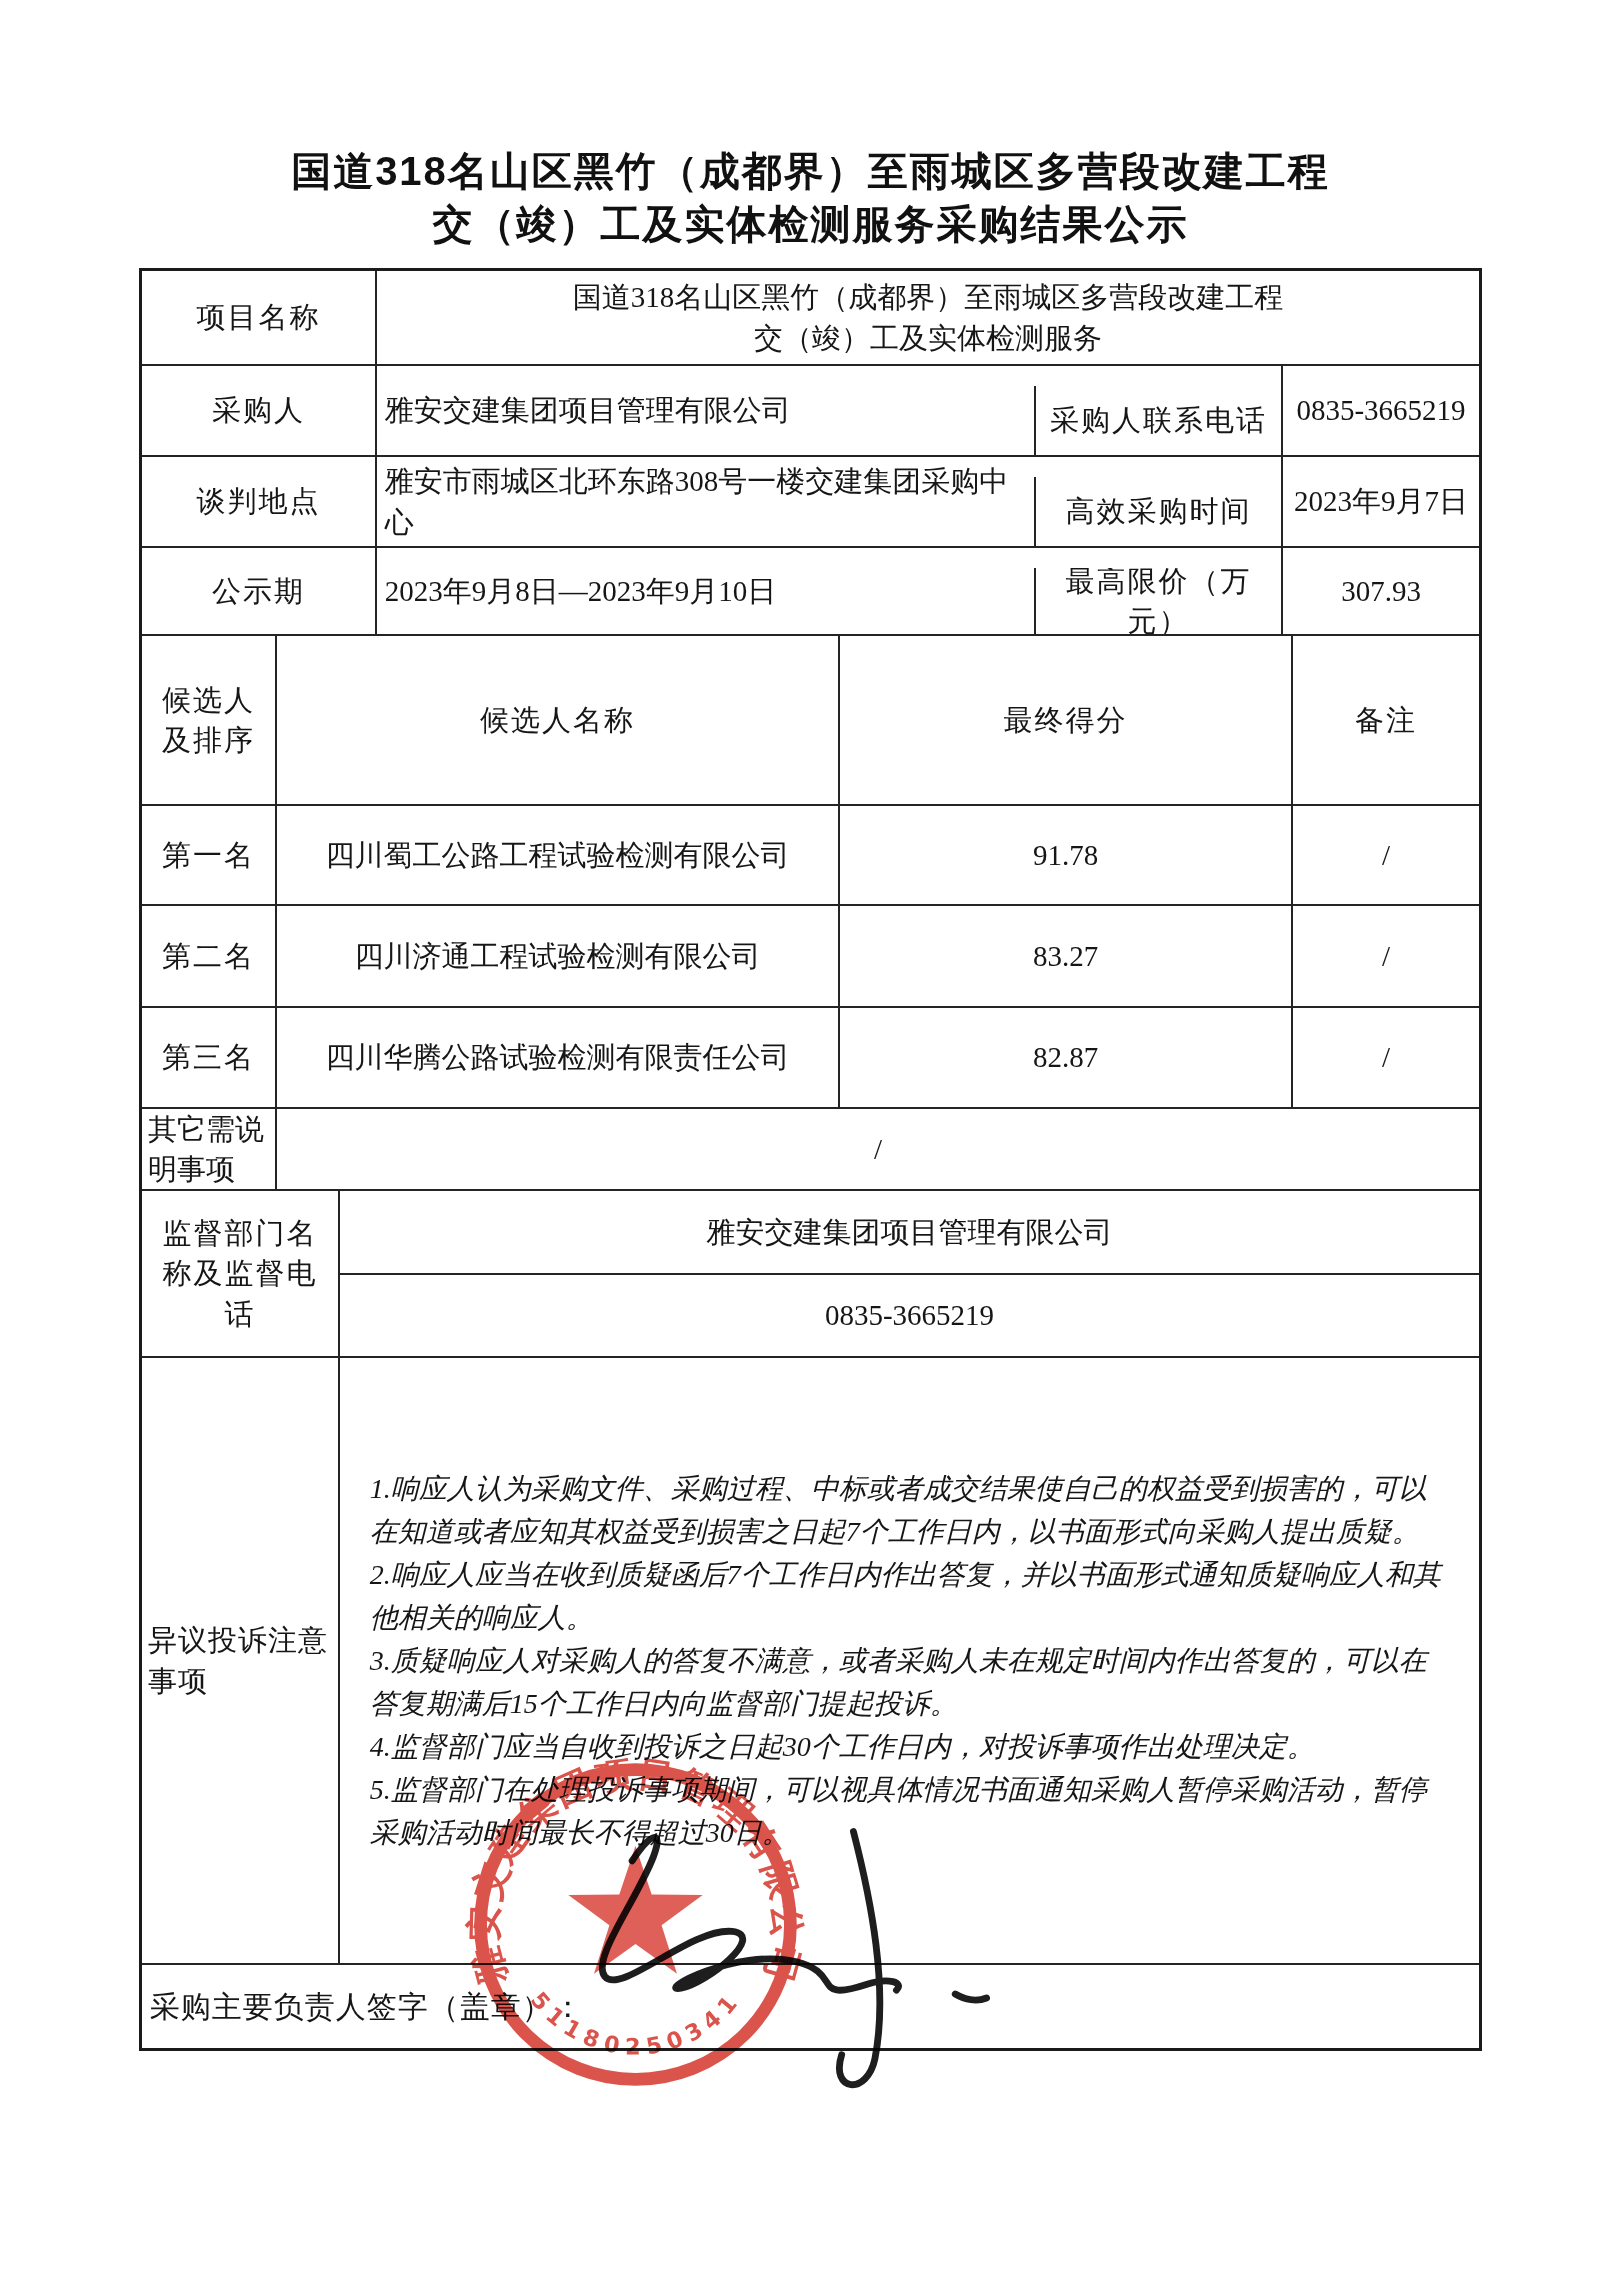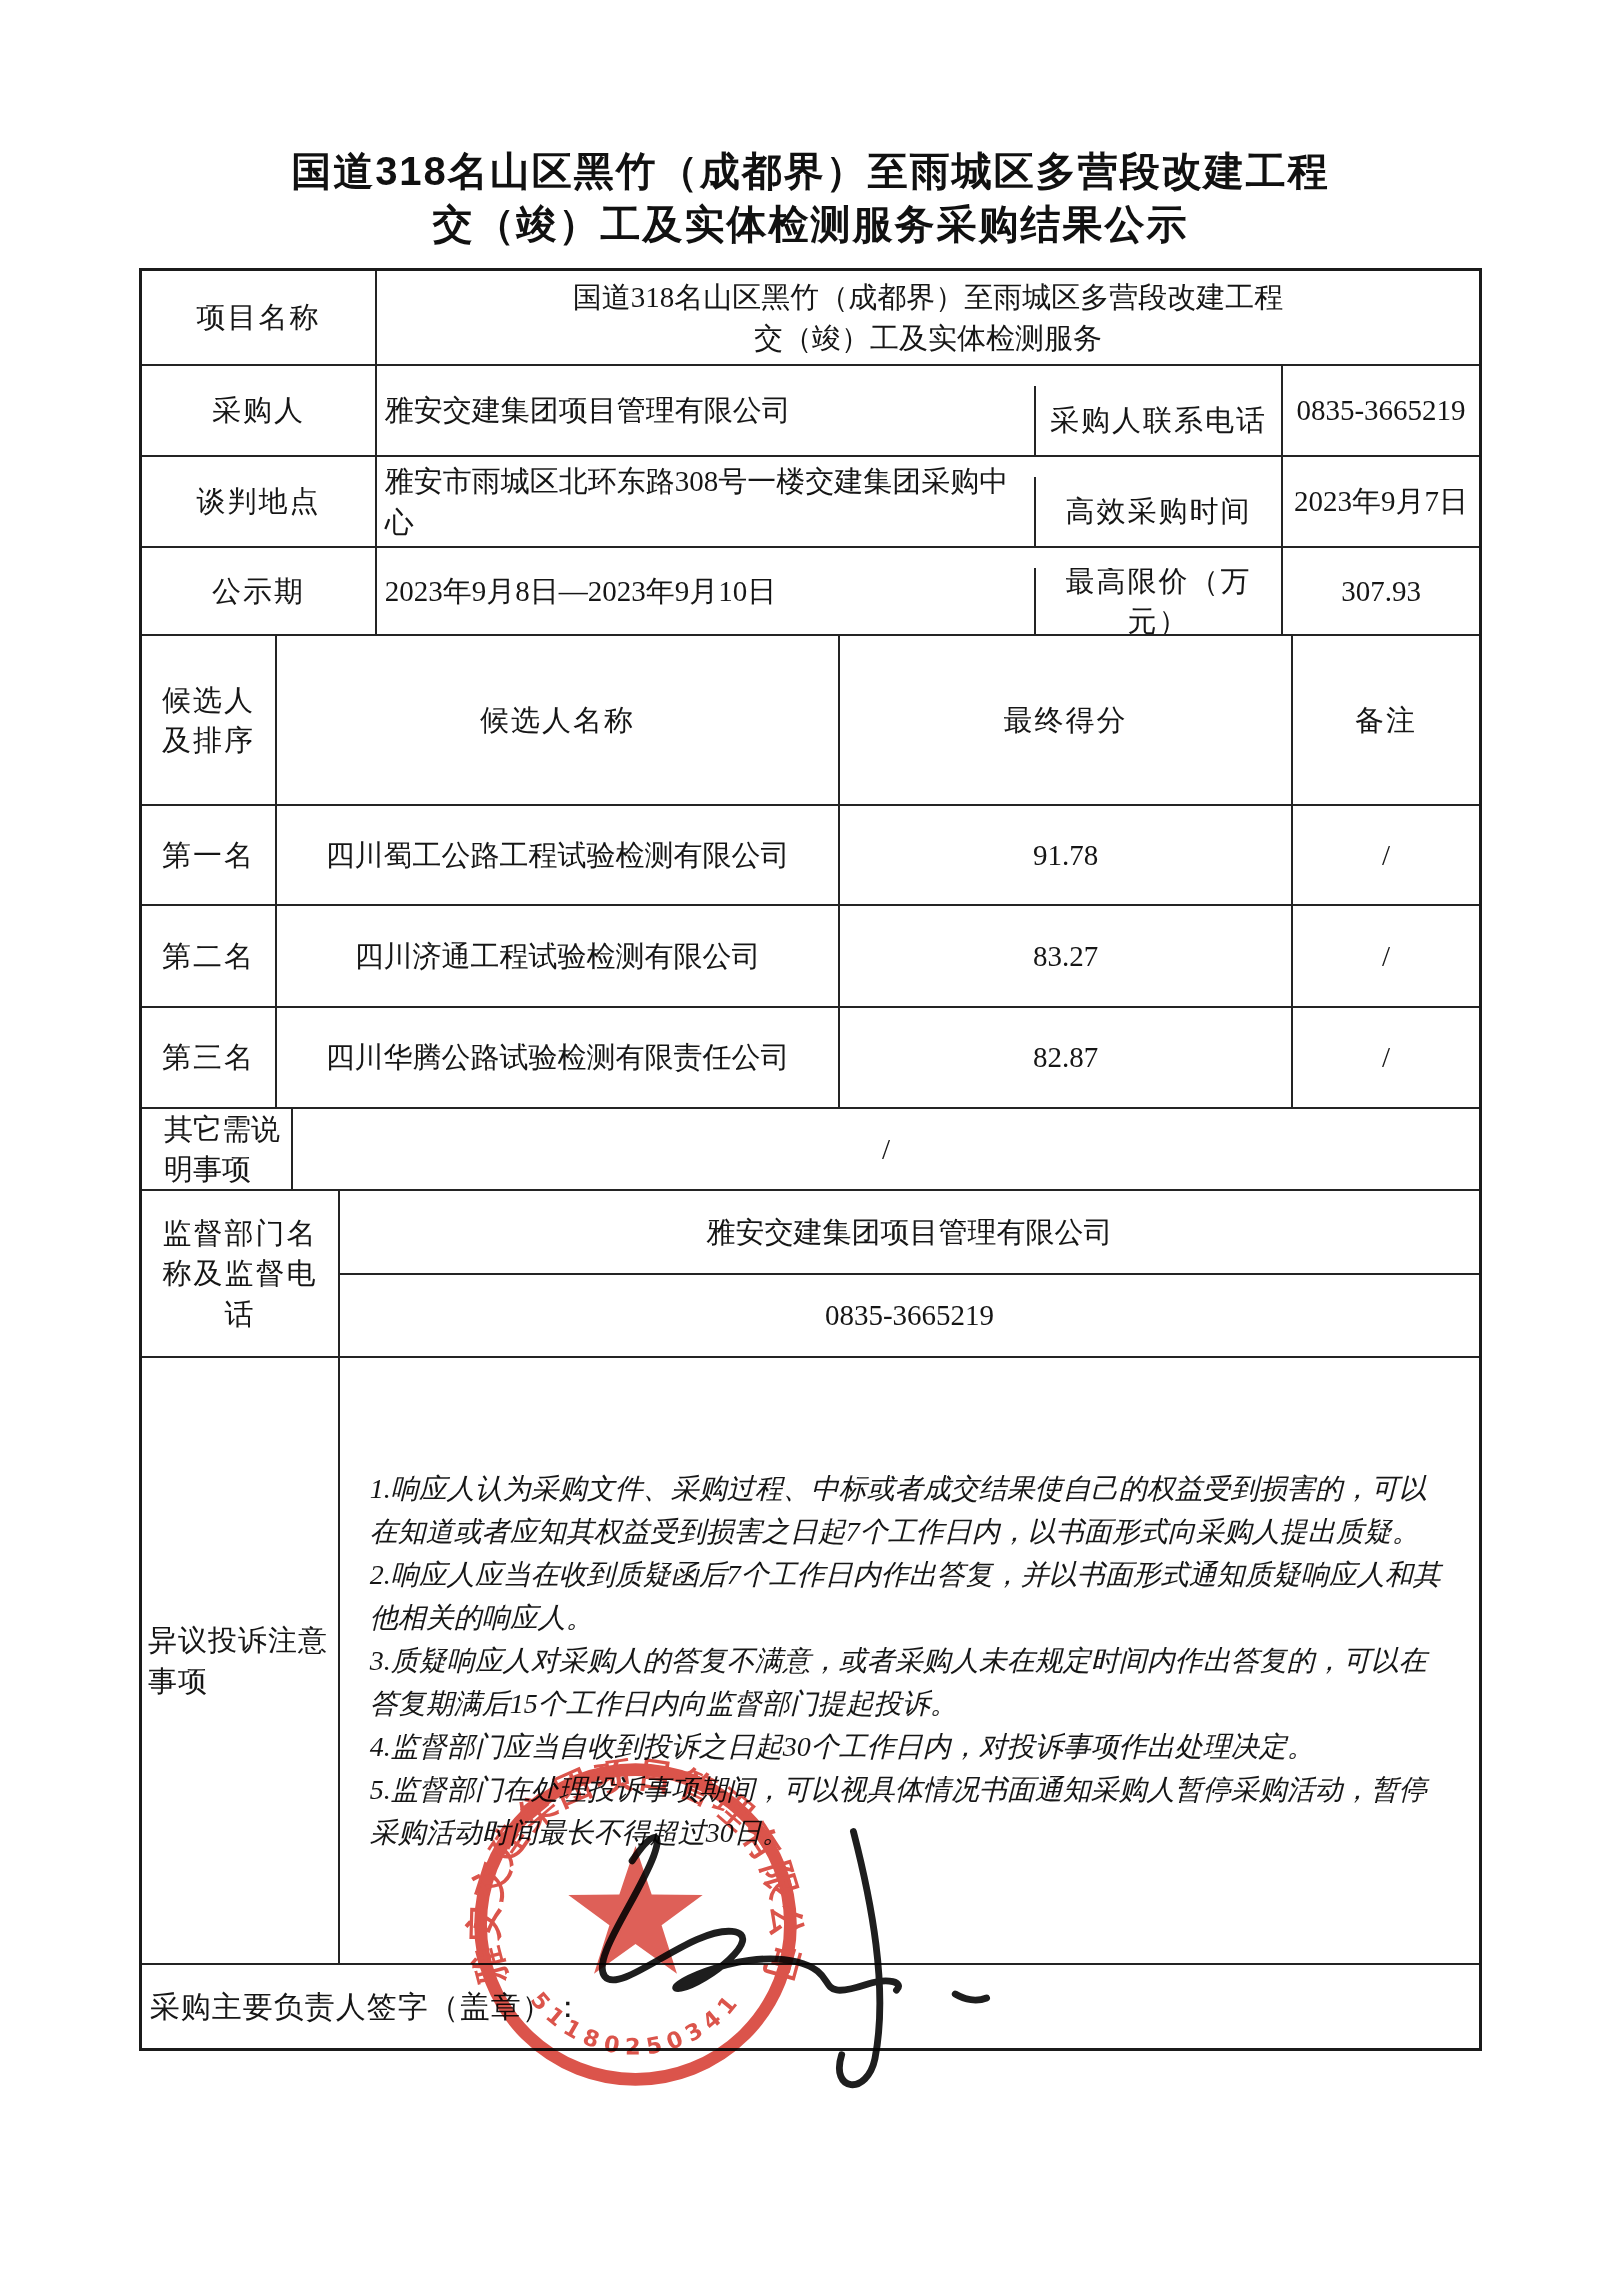--- a/index.html
+++ b/index.html
@@ -21,21 +21,21 @@
   .cell.left{justify-content:flex-start;text-align:left;}
   .cell.pre{white-space:pre-line;}
   .label{letter-spacing:2px;}
   
   .wA1{width:233px;} .wA3{width:247px;margin-top:20px;} .wA4{width:198px;}
   .wB1{width:133px;} .wB2{width:563px;} .wB3{width:453px;}
   .wC1{width:196px;}
   
   .hr1{height:93px;} .hr2{height:89px;} .hr3{height:89px;} .hr4{height:86px;}
   .hr5{height:168px;} .hr6{height:98px;} .hr7{height:100px;} .hr8{height:99px;}
-  .hr9{height:80px;padding-left:16px;} .hr10{height:165px;} .hr11{height:605px;} .hr12{height:83px;}
+  .hr9{height:80px;} .hr10{height:165px;} .hr11{height:605px;} .hr12{height:83px;}
   .stack{display:flex;flex-direction:column;padding:0;align-items:stretch;}
   .sub{flex:1 1 50%;display:flex;align-items:center;justify-content:center;
        font-size:29px;}
   .sub.top{border-bottom:2px solid #242424;}
   .objection-text{display:block;white-space:pre-line;text-align:left;
                   font-size:28px;line-height:43px;padding:93px 15.7px 9.8px 13.7px;}
   .objection-label{align-items:center;padding:3.9px 5.9px;font-size:29px;text-align:left;
                    justify-content:flex-start;letter-spacing:1px;}
   .sign-cell{justify-content:flex-start;text-align:left;padding-left:7.8px;font-size:30px;letter-spacing:1px;border-radius:23px;}
   .seal-svg{position:absolute;left:459px;top:1748px;width:353px;height:353px;

